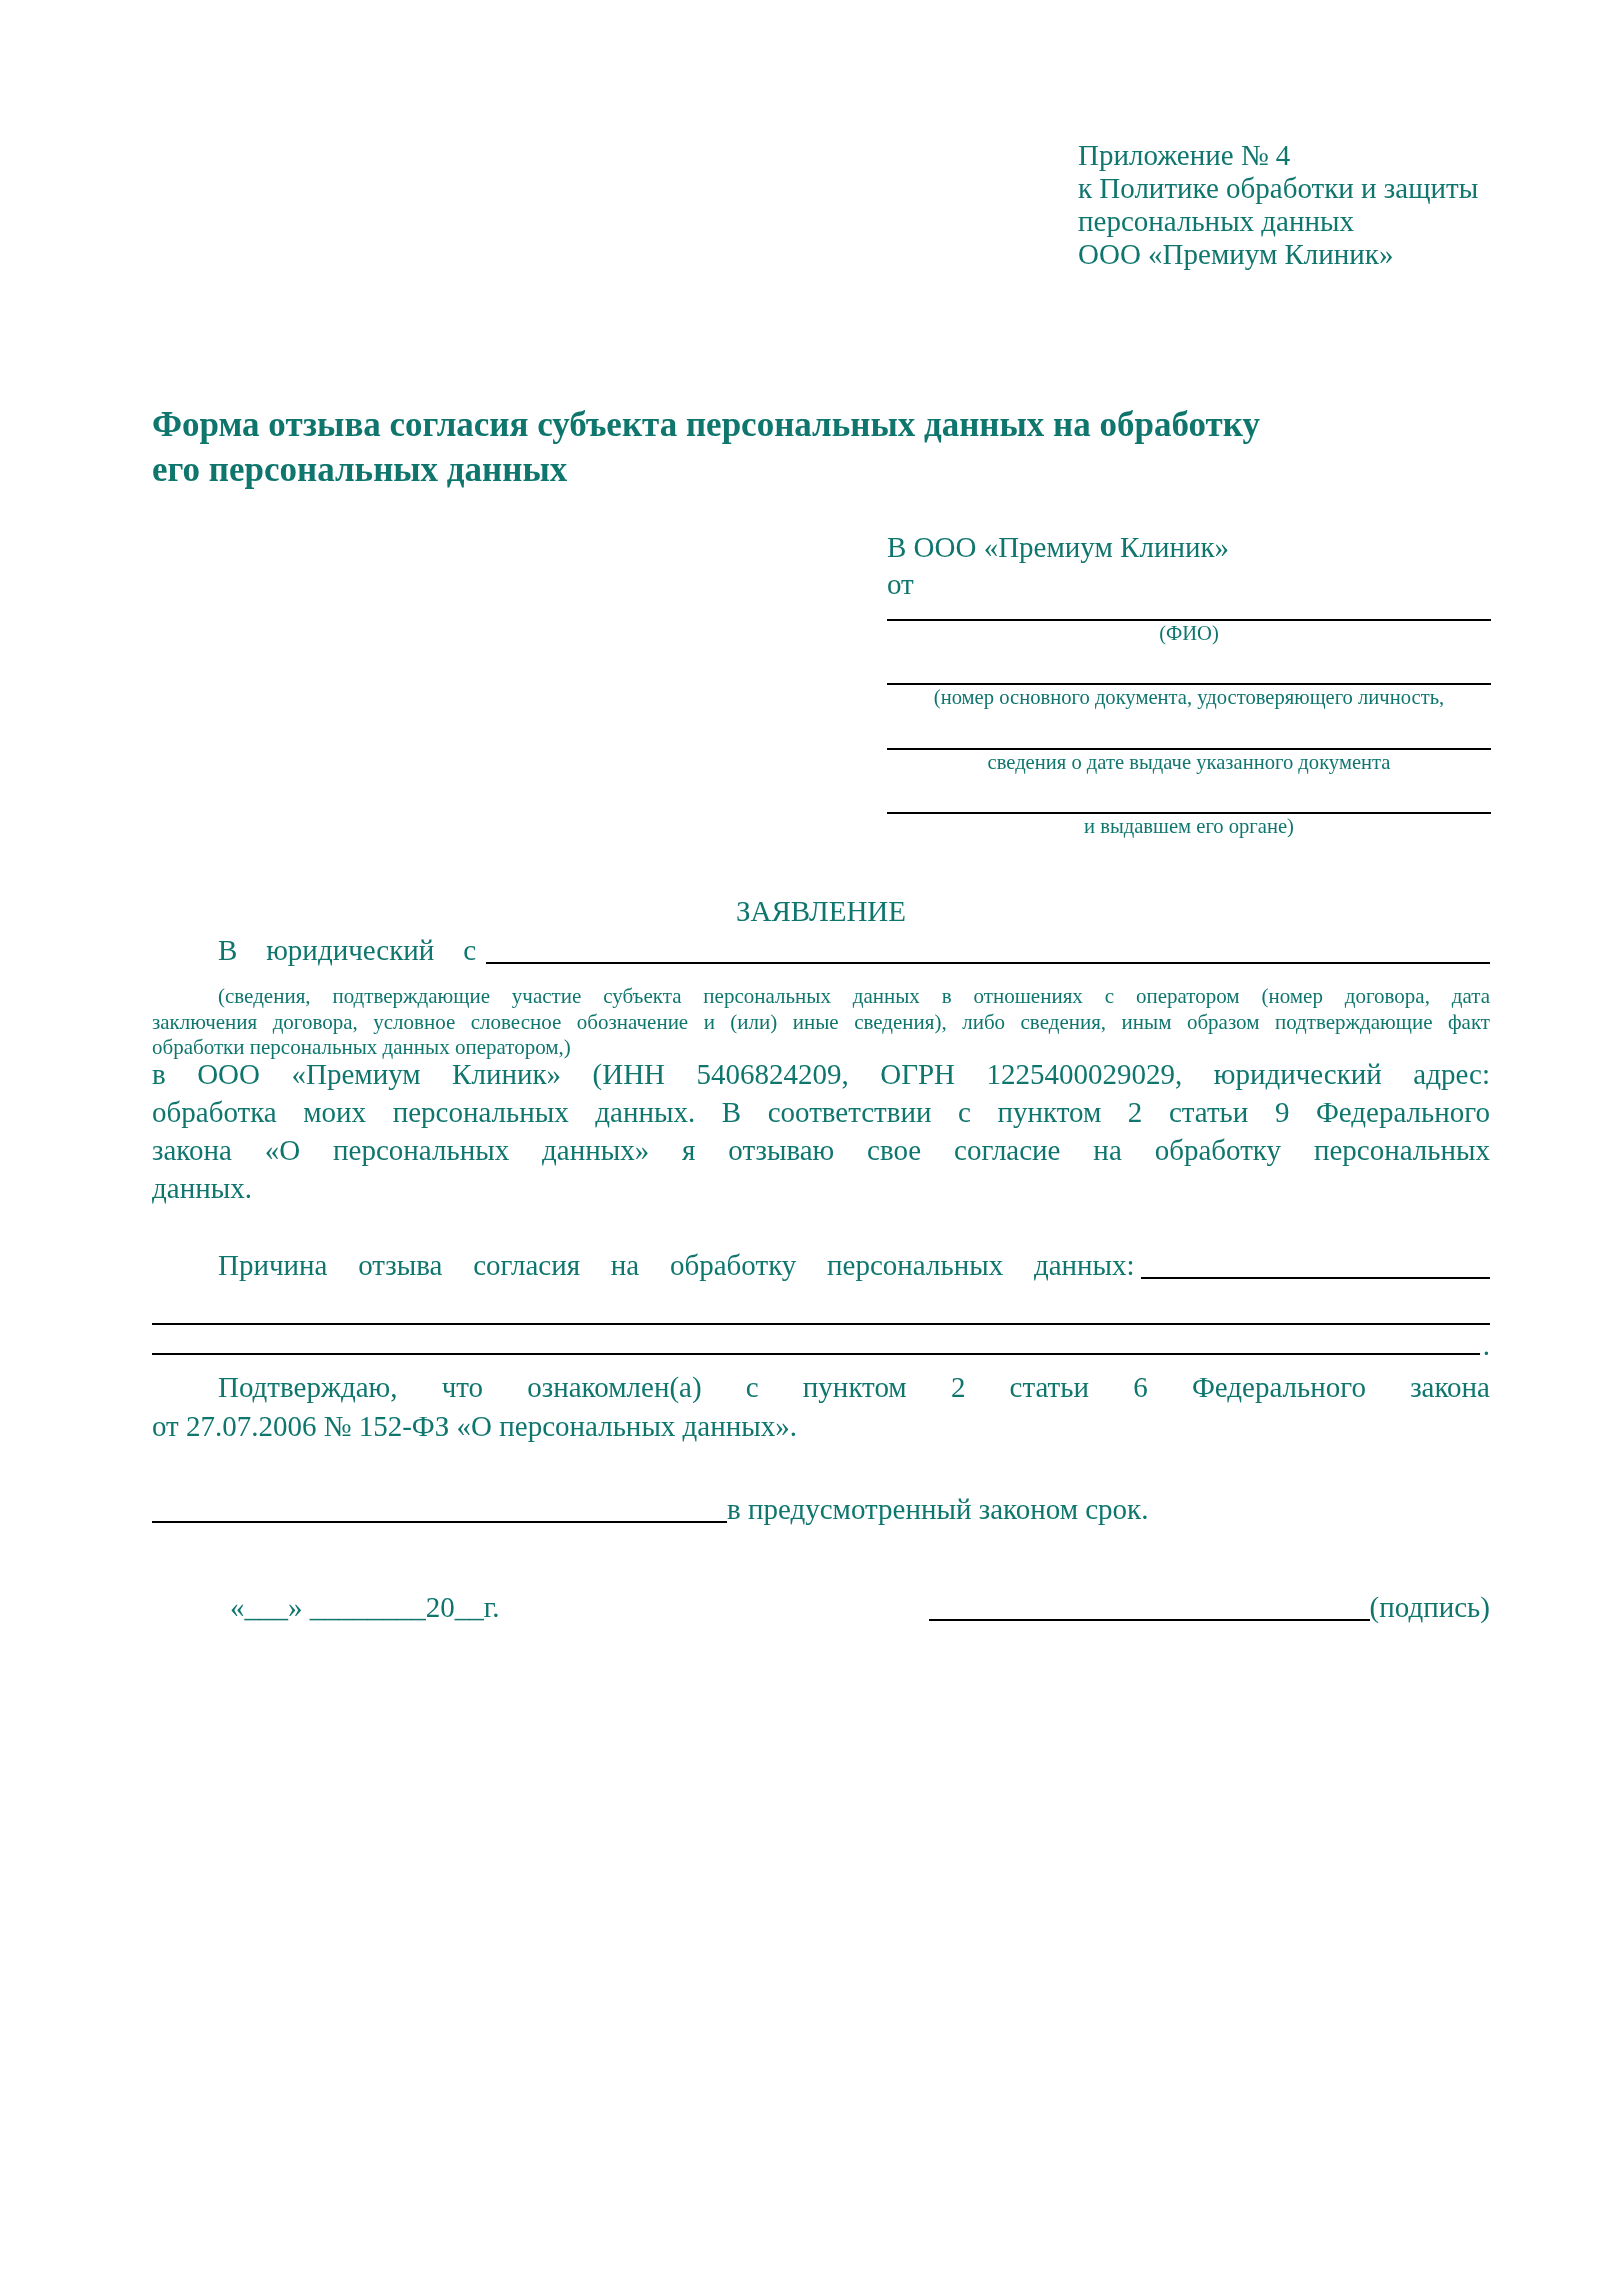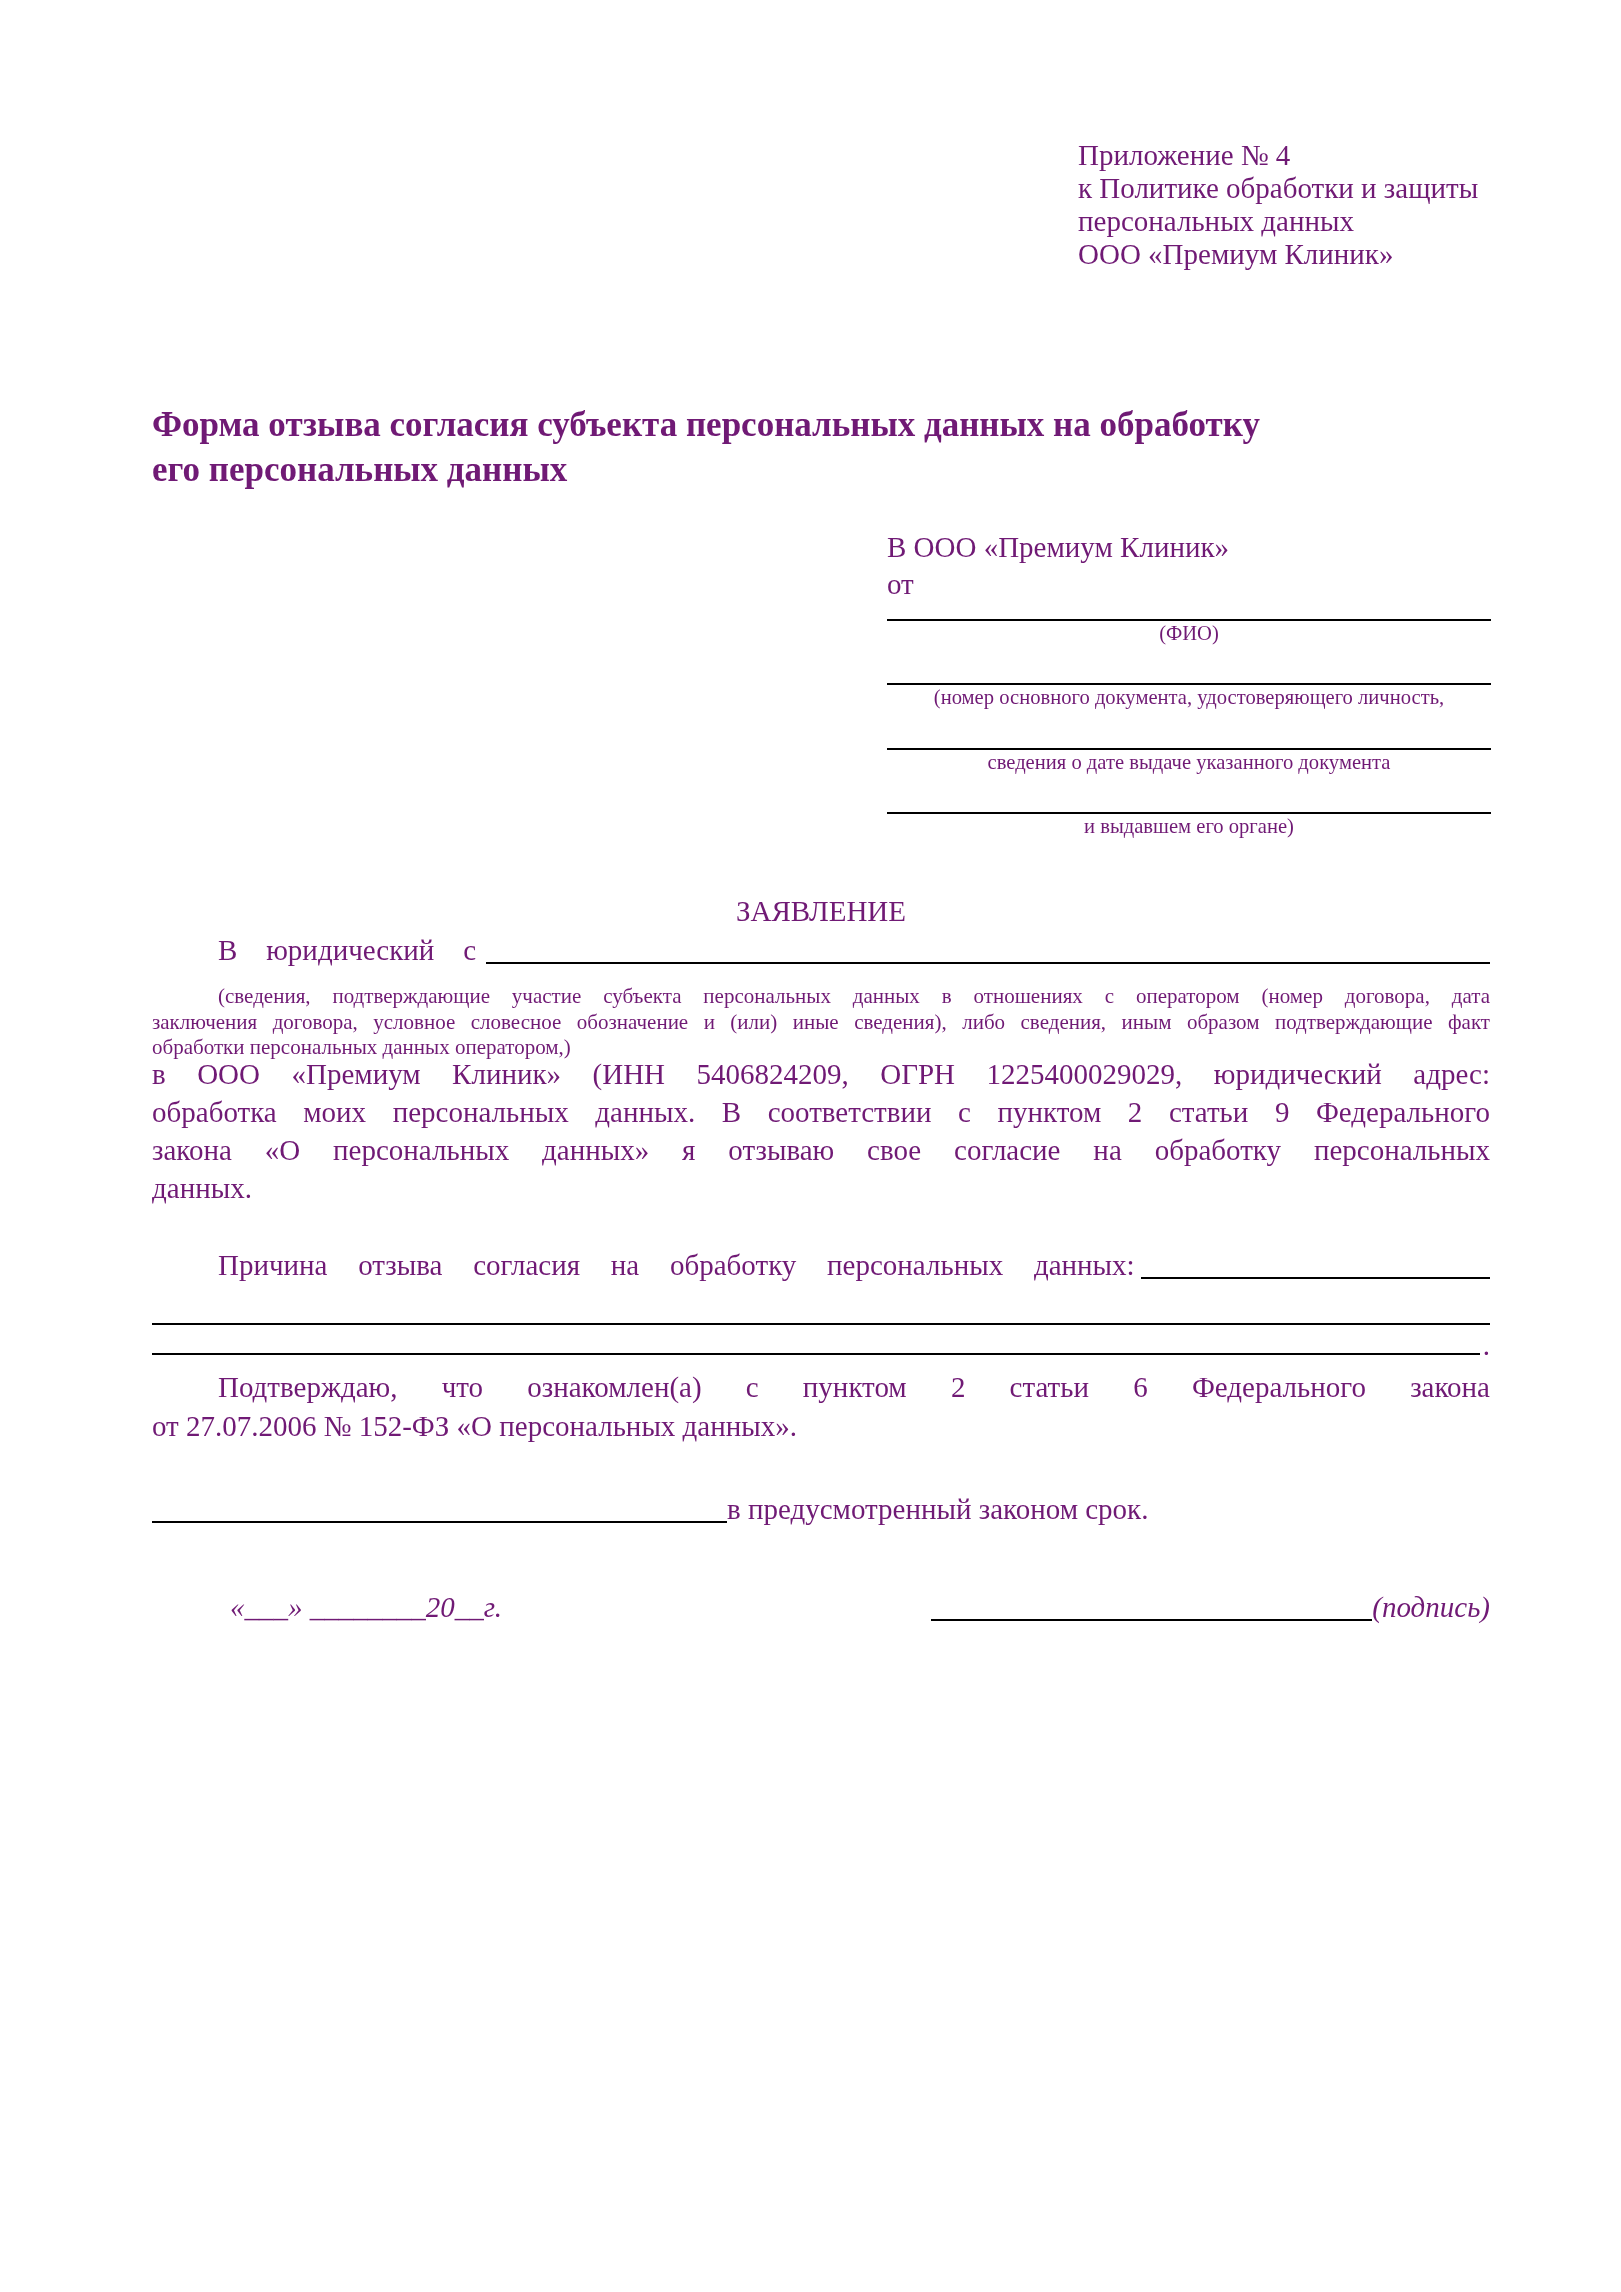--- a/index.html
+++ b/index.html
@@ -1,21 +1,21 @@
 <!DOCTYPE html>
 <html><head>
 <meta charset="utf-8">
 <style>
   html, body { margin: 0; padding: 0; background: #ffffff; }
   .page {
     position: relative;
     width: 1621px;
     height: 1783px;
     background: #ffffff;
-    color: #701a75;
+    color: #0f766e;
     font-family: "Liberation Serif", "DejaVu Serif", serif;
     overflow: hidden;
   }
   .abs { position: absolute; }
 
   
   .annex { left: 1078px; top: 139px; width: 461px; font-size: 29px; line-height: 33px; }
 
   
   .title {
@@ -60,21 +60,21 @@
   .reply1 {
     left: 152px; top: 1449px; width: 1272px; padding-left: 66px;
     font-size: 29px; line-height: 39px; text-align: justify; text-align-last: justify;
   }
   .reply2 { left: 152px; top: 1490px; width: 1338px; display: flex; align-items: flex-end; height: 39px; font-size: 29px; line-height: 39px; }
   .addr-fill { width: 575px; border-bottom: 2px solid #000; margin-bottom: 5.9px; }
 
   .sigrow {
     left: 152px; top: 1588px; width: 1338px;
     display: flex; justify-content: space-between; align-items: flex-end;
-    font-size: 29px; line-height: 39px; font-style: italic;
+    font-size: 29px; line-height: 39px;
   }
   .date { margin-left: 78px; white-space: nowrap; }
   .sig-group { display: flex; align-items: flex-end; }
   .sig-fill { width: 441px; border-bottom: 2px solid #000; margin-bottom: 5.9px; display: inline-block; }
 </style>
 </head>
 <body>
 
 <div class="page">
 

